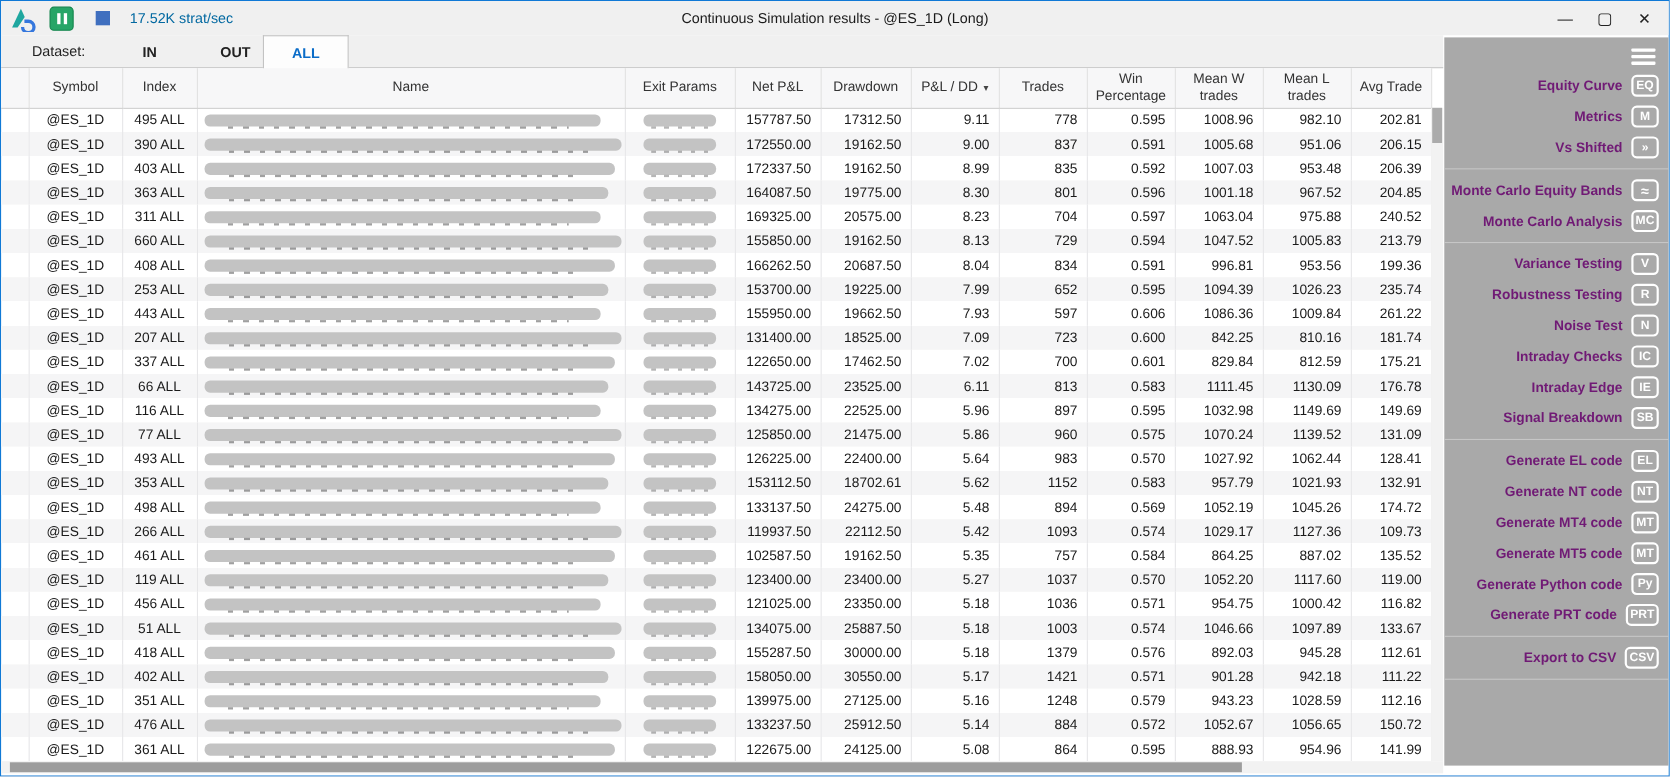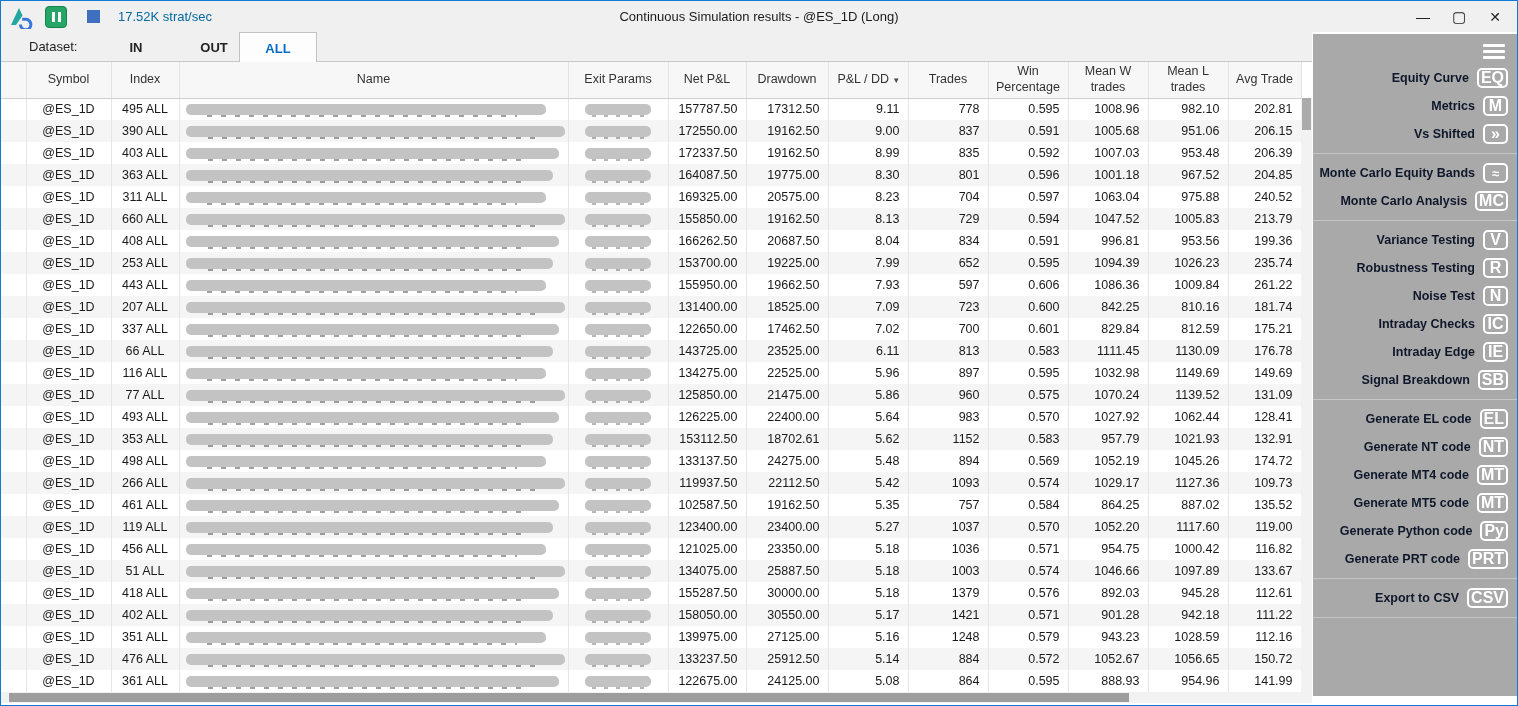--- a/index.html
+++ b/index.html
@@ -91,24 +91,24 @@
     position:absolute; left:1312px; top:33px; width:204px; height:662px;
     background:#a9a9a9; padding-top:4px;
   }
   .hamburger { height:26px; display:flex; flex-direction:column; justify-content:center;
     align-items:flex-end; padding-right:12px; gap:3px; }
   .hamburger i { display:block; width:22px; height:3px; background:#fff; border-radius:1px; }
   .sb-item {
     height:28px; display:flex; align-items:center; justify-content:flex-end;
     padding-right:9px; gap:8px; cursor:default;
   }
-  .sb-label { color:#0f172a; font-weight:bold; font-size:12.5px; white-space:nowrap; }
+  .sb-label { color:#701a75; font-weight:bold; font-size:12.5px; white-space:nowrap; }
   .sb-badge {
     min-width:25px; height:20px; padding:0 2px; border:2px solid #fff; border-radius:5px;
-    color:#fff; font-weight:bold; font-size:16px; display:flex; align-items:center;
+    color:#fff; font-weight:bold; font-size:11px; display:flex; align-items:center;
     justify-content:center; line-height:1;
   }
   .sb-badge.wave { font-size:13px; }
   .sb-gear { color:#fff; font-size:21px; line-height:1; width:25px; text-align:center; }
   .sb-sep { height:1px; background:#c6c6c6; margin:5px 0; }
 </style>
 </head>
 <body>
 
 <div class="window">

